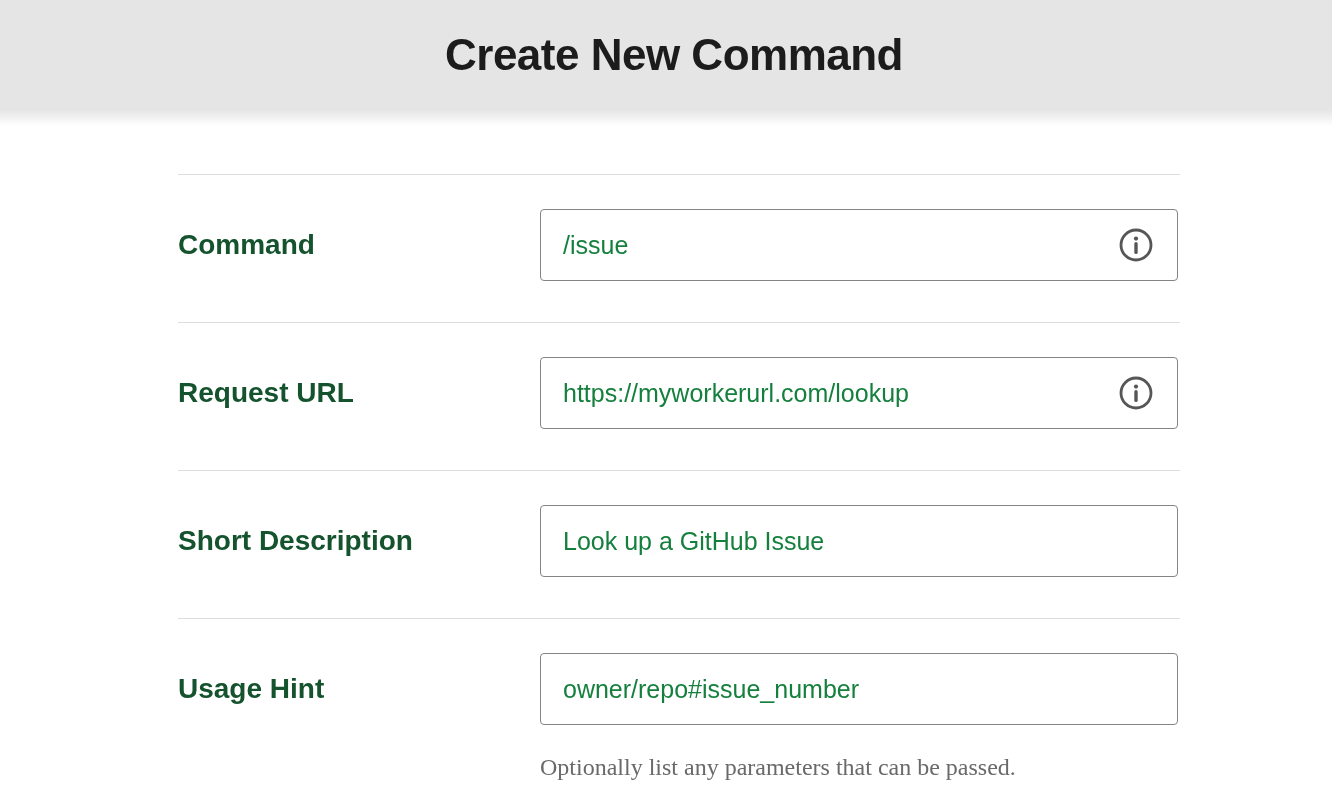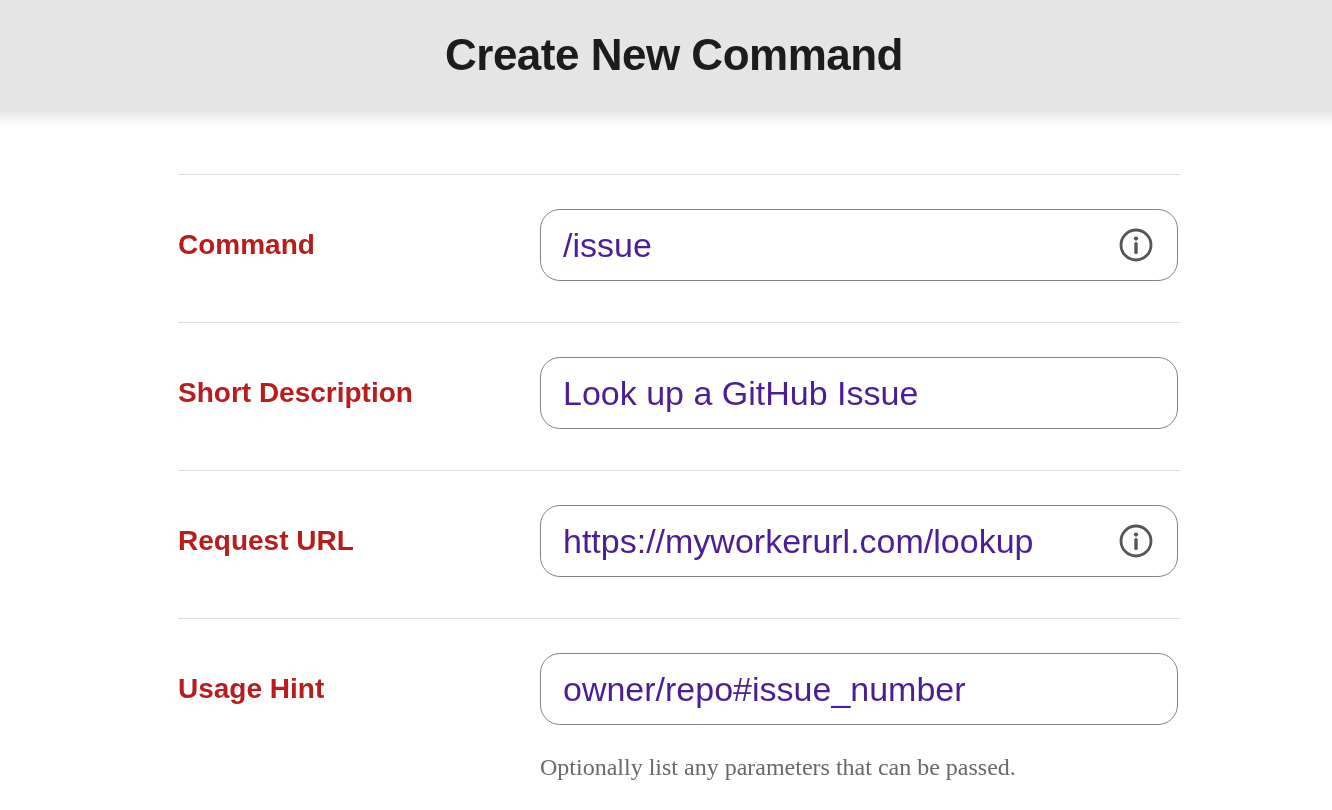--- a/index.html
+++ b/index.html
@@ -43,40 +43,40 @@
     border-top: 1px solid #dedede;
     padding: 34px 0 41px 0;
   }
   .form-row.last { padding-bottom: 27px; }
   .row-label {
     flex: none;
     width: 362px;
     font-size: 28px;
     font-weight: 700;
     line-height: 72px;
-    color: #b91c1c;
+    color: #14532d;
   }
   .field-col {
     flex: none;
     width: 638px;
   }
   .input-wrap {
     position: relative;
     height: 72px;
   }
   .text-input {
     width: 100%;
     height: 72px;
     border: 1px solid #848484;
-    border-radius: 20px;
+    border-radius: 4px;
     background: #ffffff;
     padding: 0 76px 0 22px;
     font-family: "Liberation Sans", sans-serif;
-    font-size: 34px;
-    color: #4c1d95;
+    font-size: 25px;
+    color: #15803d;
     outline: none;
   }
   .text-input.no-icon { padding-right: 22px; }
   .info-icon {
     position: absolute;
     right: 24px;
     top: 50%;
     transform: translateY(-50%);
     width: 36px;
     height: 36px;
@@ -112,40 +112,40 @@
             <circle cx="18" cy="18" r="15" fill="none" stroke="#565656" stroke-width="2.8"></circle>
             <circle cx="18" cy="11.6" r="2.1" fill="#565656"></circle>
             <line x1="18" y1="16.8" x2="18" y2="25.4" stroke="#565656" stroke-width="3.4" stroke-linecap="round"></line>
           </svg>
         </span>
       </div>
     </div>
   </div>
 
   <div class="form-row">
-    <div class="row-label">Short Description</div>
-    <div class="field-col">
-      <div class="input-wrap">
-        <input class="text-input no-icon" type="text" value="Look up a GitHub Issue" style="">
-      </div>
-    </div>
-  </div>
-
-  <div class="form-row">
     <div class="row-label">Request URL</div>
     <div class="field-col">
       <div class="input-wrap">
         <input class="text-input" type="text" value="https://myworkerurl.com/lookup" style="">
         <span class="info-icon">
           <svg width="36" height="36" viewBox="0 0 36 36">
             <circle cx="18" cy="18" r="15" fill="none" stroke="#565656" stroke-width="2.8"></circle>
             <circle cx="18" cy="11.6" r="2.1" fill="#565656"></circle>
             <line x1="18" y1="16.8" x2="18" y2="25.4" stroke="#565656" stroke-width="3.4" stroke-linecap="round"></line>
           </svg>
         </span>
+      </div>
+    </div>
+  </div>
+
+  <div class="form-row">
+    <div class="row-label">Short Description</div>
+    <div class="field-col">
+      <div class="input-wrap">
+        <input class="text-input no-icon" type="text" value="Look up a GitHub Issue" style="">
       </div>
     </div>
   </div>
 
   <div class="form-row last">
     <div class="row-label">Usage Hint</div>
     <div class="field-col">
       <div class="input-wrap">
         <input class="text-input no-icon" type="text" value="owner/repo#issue_number" style="">
       </div>

